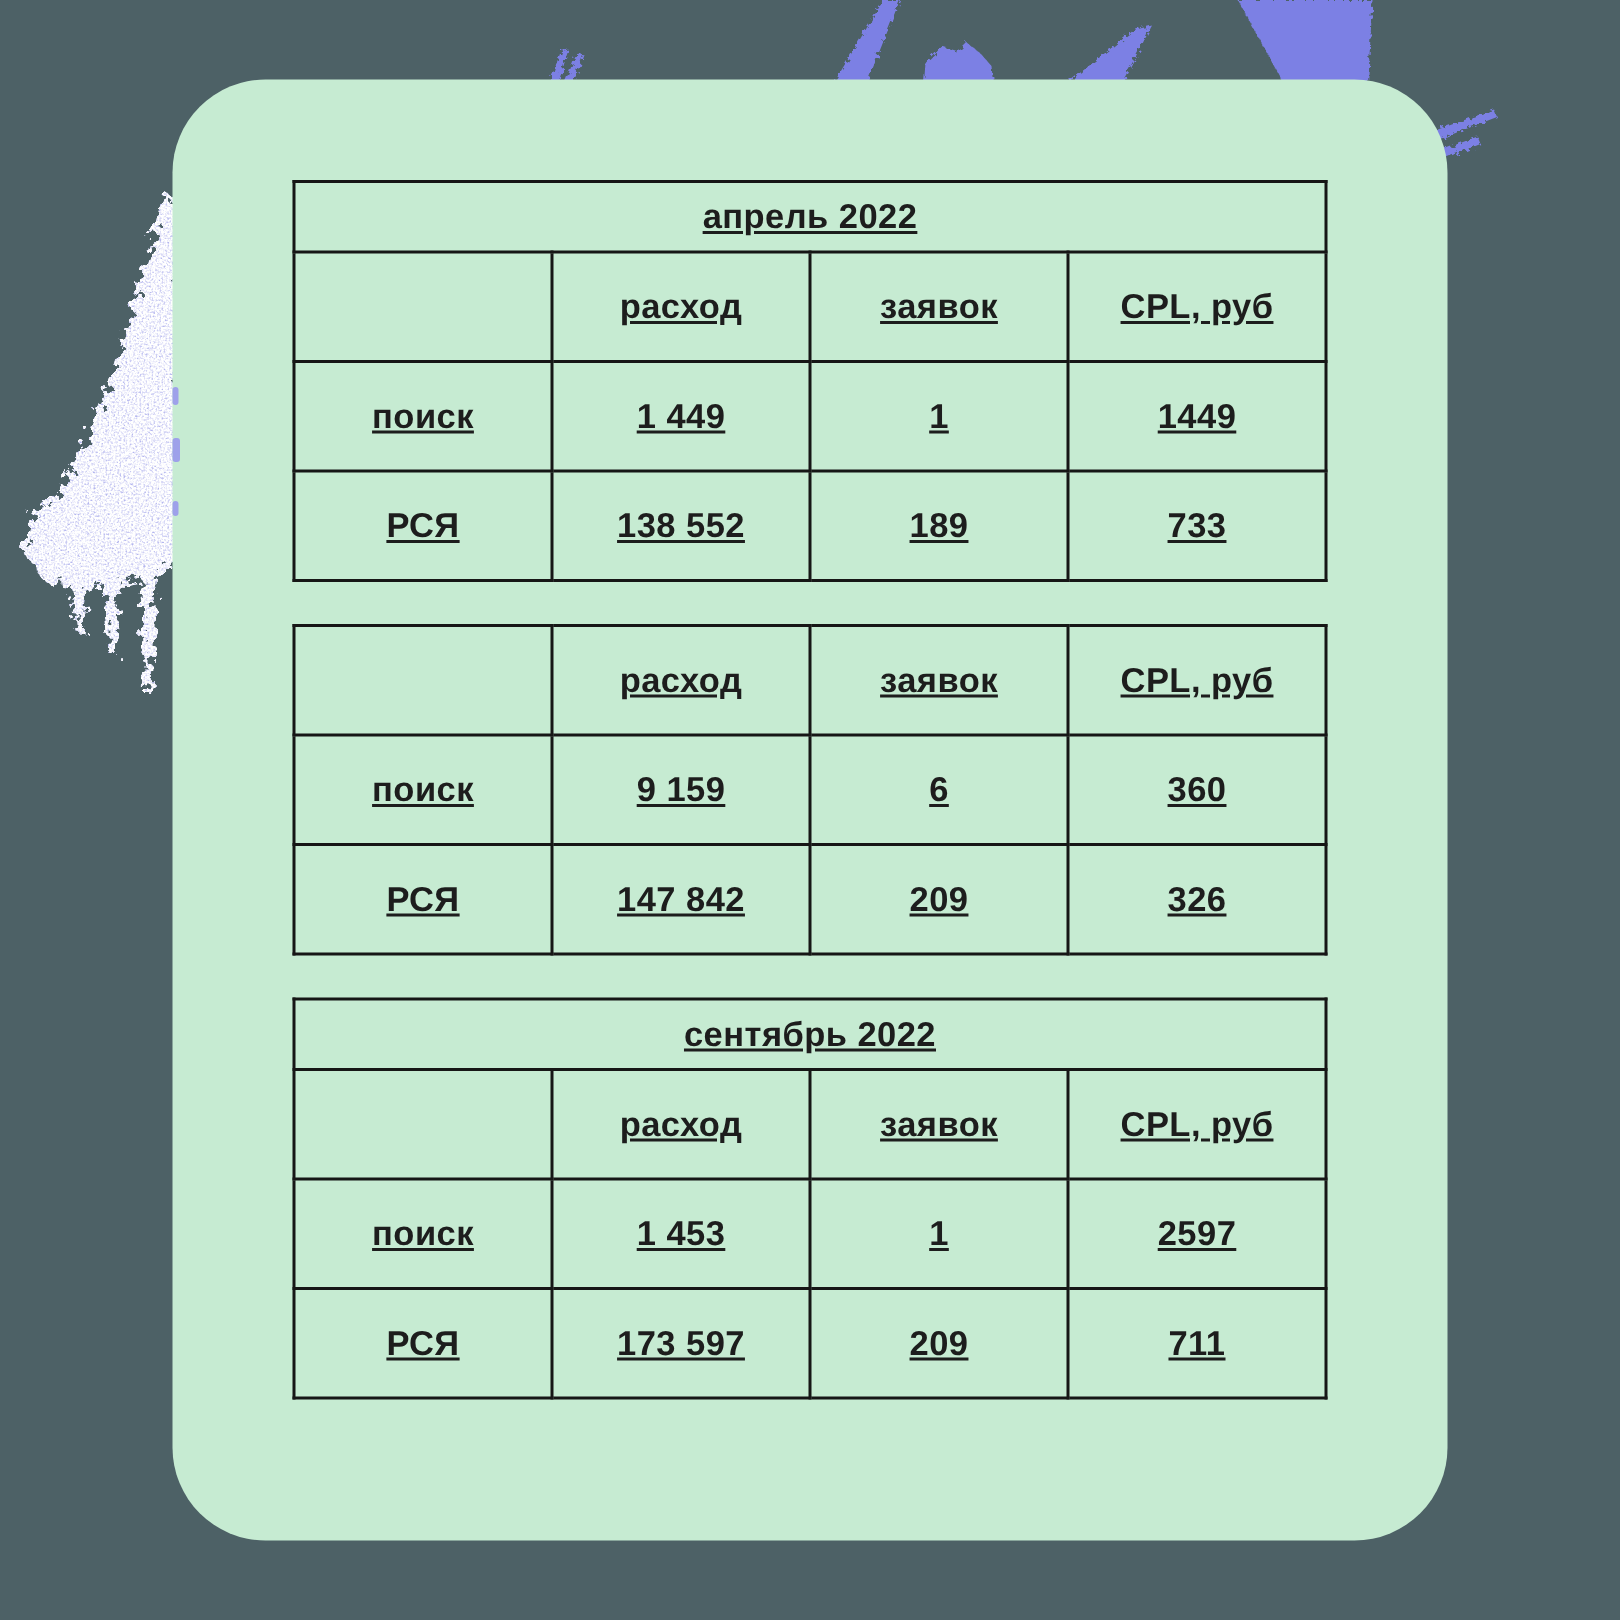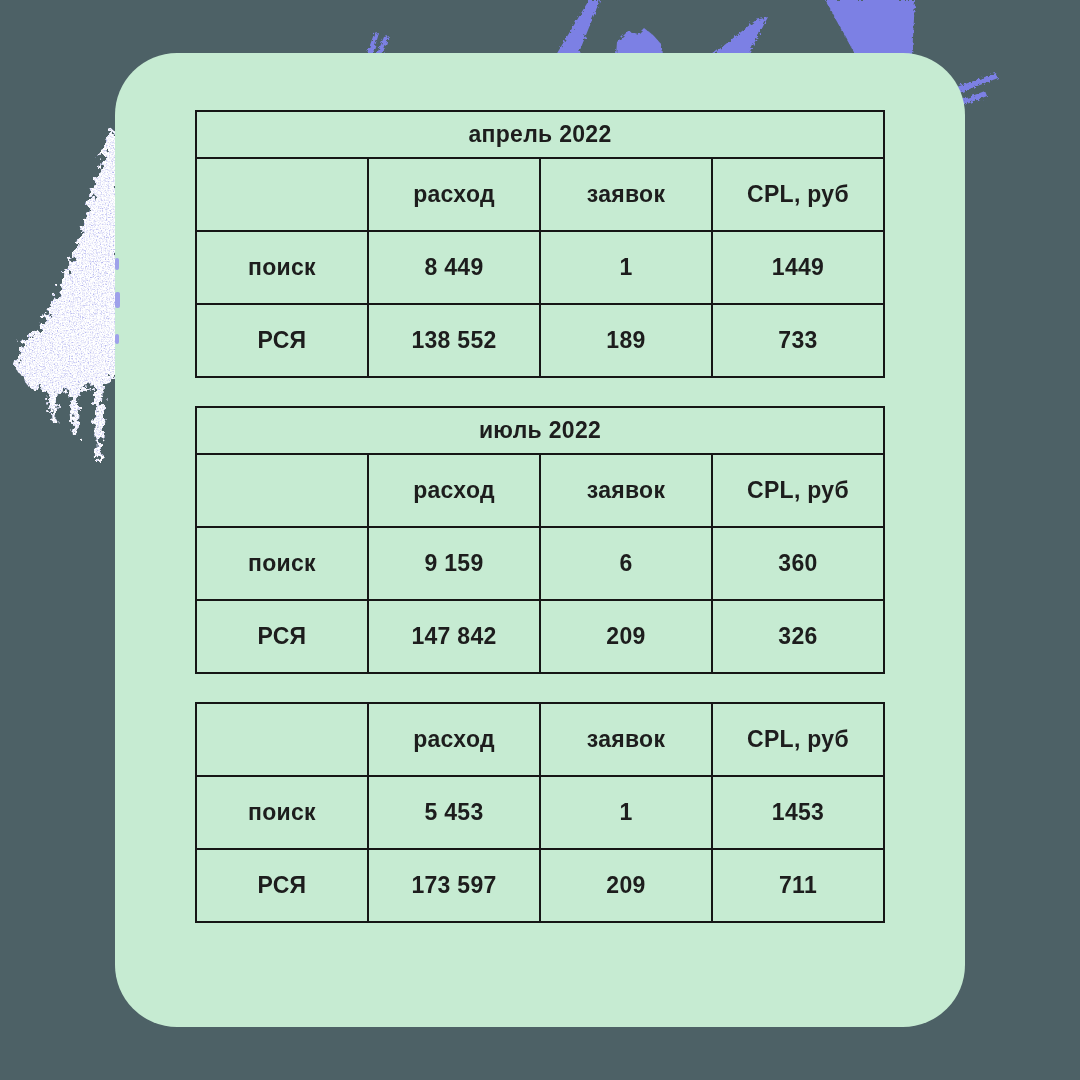--- a/index.html
+++ b/index.html
@@ -40,22 +40,23 @@
   .edge-specks {
     position: absolute;
     left: 113px;
     top: 250px;
     z-index: 3;
   }
   table.stat-table {
     border-collapse: collapse;
     width: 690px;
     table-layout: fixed;
-    margin: 0 0 28px 0;
+    margin: 10px 0 28px 0;
     color: #1d1d1d;
+    text-decoration: underline;
   }
   table.stat-table td {
     border: 2px solid #161616;
     text-align: center;
     vertical-align: middle;
     font-size: 23px;
     font-weight: 600;
     letter-spacing: 0.3px;
     padding: 0;
   }
@@ -120,72 +121,72 @@
         <td class="title-cell" colspan="4">апрель 2022</td>
       </tr>
       <tr class="header-row">
         <td></td>
         <td>расход</td>
         <td>заявок</td>
         <td>CPL, руб</td>
       </tr>
       <tr class="data-row">
         <td>поиск</td>
-        <td>8 449</td>
+        <td>1 449</td>
         <td>1</td>
         <td>1449</td>
       </tr>
       <tr class="data-row">
         <td>РСЯ</td>
         <td>138 552</td>
         <td>189</td>
         <td>733</td>
-      </tr>
-    </tbody>
-      </table>
-
-    <table class="stat-table">
-      <tbody>
-          <tr>
-        <td class="title-cell" colspan="4">июль 2022</td>
-      </tr>
-      <tr class="header-row">
-        <td></td>
-        <td>расход</td>
-        <td>заявок</td>
-        <td>CPL, руб</td>
-      </tr>
-      <tr class="data-row">
-        <td>поиск</td>
-        <td>9 159</td>
-        <td>6</td>
-        <td>360</td>
-      </tr>
-      <tr class="data-row">
-        <td>РСЯ</td>
-        <td>147 842</td>
-        <td>209</td>
-        <td>326</td>
       </tr>
     </tbody>
       </table>
 
     <table class="stat-table">
       <tbody>
       <tr class="header-row">
         <td></td>
         <td>расход</td>
         <td>заявок</td>
         <td>CPL, руб</td>
       </tr>
       <tr class="data-row">
         <td>поиск</td>
-        <td>5 453</td>
+        <td>9 159</td>
+        <td>6</td>
+        <td>360</td>
+      </tr>
+      <tr class="data-row">
+        <td>РСЯ</td>
+        <td>147 842</td>
+        <td>209</td>
+        <td>326</td>
+      </tr>
+    </tbody>
+      </table>
+
+    <table class="stat-table">
+      <tbody>
+          <tr>
+        <td class="title-cell" colspan="4">сентябрь 2022</td>
+      </tr>
+      <tr class="header-row">
+        <td></td>
+        <td>расход</td>
+        <td>заявок</td>
+        <td>CPL, руб</td>
+      </tr>
+      <tr class="data-row">
+        <td>поиск</td>
+        <td>1 453</td>
         <td>1</td>
-        <td>1453</td>
+        <td>2597</td>
       </tr>
       <tr class="data-row">
         <td>РСЯ</td>
         <td>173 597</td>
         <td>209</td>
         <td>711</td>
       </tr>
     </tbody>
       </table>
 

